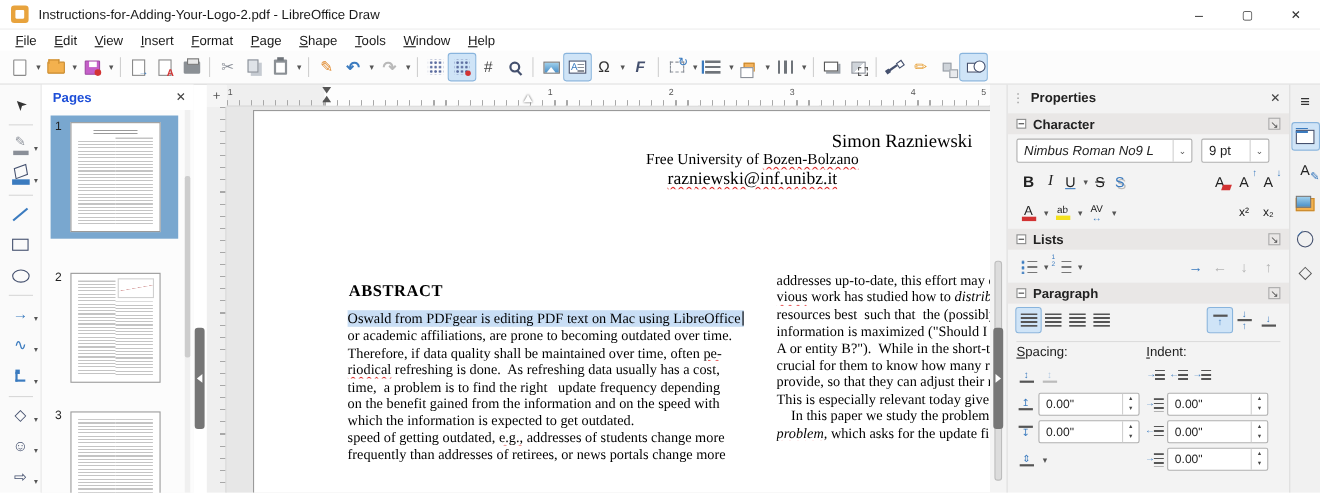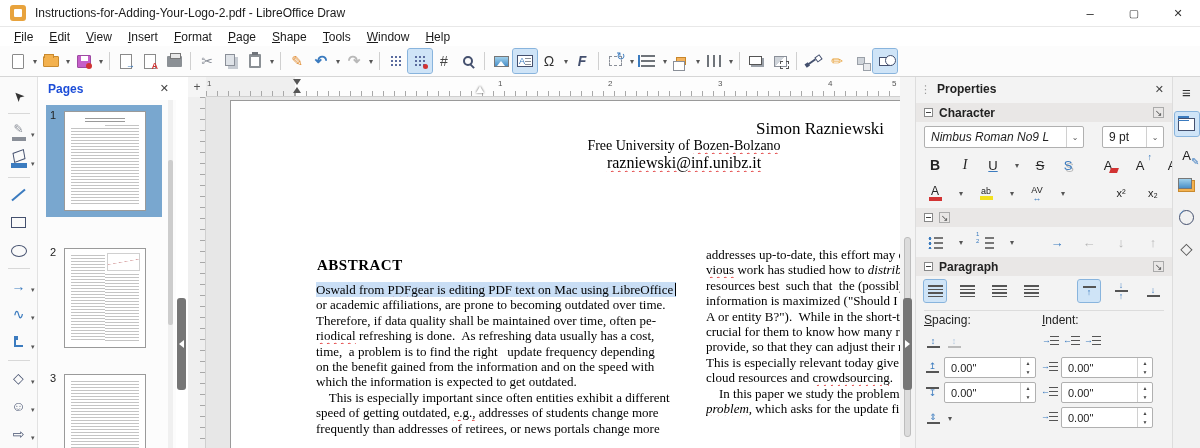--- a/index.html
+++ b/index.html
@@ -163,21 +163,21 @@
   .props { position:absolute; left:915px; top:77px; width:257px; height:371px; background:#f3f3f3; border-left:1px solid #ddd; font-size:12px; }
   .props-header { height:24px; display:flex; align-items:center; padding:0 8px 0 4px; }
   .grip { color:#999; letter-spacing:1px; font-size:11px; margin-right:5px; }
   .props-title { font-weight:bold; flex:1; }
   .props-close { color:#444; font-size:11px; }
   .sect-h { height:19px; background:#e9e7e6; display:flex; align-items:center; padding:0 8px; margin-top:2px; }
   .collapse { width:9px; height:9px; border:1px solid #888; background:#fff; position:relative; margin-right:6px; flex:0 0 auto; }
   .collapse::after { content:""; position:absolute; left:1px; top:3px; width:5px; height:1px; background:#444; }
   .sect-title { font-weight:bold; flex:1; }
   .launcher { color:#555; font-size:9px; border:1px solid #aaa; width:11px; height:11px; display:flex; align-items:center; justify-content:center; }
-  .prow { display:flex; align-items:center; padding:4px 8px 2px 8px; gap:10px; }
+  .prow { display:flex; align-items:center; padding:4px 8px 2px 8px; gap:0; }
   .combo { background:#fff; border:1px solid #b0b0b0; border-radius:2px; height:22px; display:flex; align-items:center; }
   .combo-val { padding:0 6px; flex:1; font-size:12px; }
   .combo-dd { width:17px; height:100%; border-left:1px solid #d0d0d0; display:flex; align-items:center; justify-content:center; font-size:8px; color:#555; }
   .fontcombo { width:160px; } .fontcombo .combo-val { font-style:italic; }
   .sizecombo { width:62px; margin-left:8px; }
   .pbtn { min-width:22px; height:22px; display:flex; align-items:center; justify-content:center; position:relative; border-radius:2px; }
   .pbtn.sm { min-width:18px; }
   .spacer { flex:1; }
   .b-bold::before { content:"B"; font-weight:bold; font-size:14px; color:#222; }
   .b-italic::before { content:"I"; font-style:italic; font-family:"Liberation Serif",serif; font-size:14px; color:#222; }
@@ -496,34 +496,32 @@
       </div>
       <div class="abstract-h">ABSTRACT</div>
       <div class="leftcol">
         <div class="docline"><span class="selline"><span>Oswald from </span><span class="sq">PDFgear</span><span> is editing PDF text on Mac using LibreOffice</span></span><span class="caret"></span></div>
         <div class="docline"><span>or academic affiliations, are prone to becoming outdated over time.</span></div>
         <div class="docline"><span>Therefore, if data quality shall be maintained over time, often </span><span class="sq">pe-</span></div>
         <div class="docline"><span class="sq">riodical</span><span> refreshing is done.&nbsp; As refreshing data usually has a cost,</span></div>
         <div class="docline"><span>time,&nbsp; a problem is to find the right&nbsp;&nbsp; update frequency depending</span></div>
         <div class="docline"><span>on the benefit gained from the information and on the speed with</span></div>
         <div class="docline"><span>which the information is expected to get outdated.</span></div>
-        <div class="docline"><span>&nbsp;&nbsp;&nbsp; This is especially important since often entities exhibit a different</span></div>
         <div class="docline"><span>speed of getting outdated, </span><span class="sq">e.g.,</span><span> addresses of students change more</span></div>
         <div class="docline"><span>frequently than addresses of retirees, or news portals change more</span></div>
       </div>
       <div class="rightcol">
         <div class="docline"><span>addresses up-to-date, this effort may c</span></div>
         <div class="docline"><span class="sq">vious</span><span> work has studied how to </span><span class="i">distrib</span></div>
         <div class="docline"><span>resources best&nbsp; such that&nbsp; the (possibly</span></div>
         <div class="docline"><span>information is maximized ("Should I</span></div>
         <div class="docline"><span>A or entity B?").&nbsp; While in the short-t</span></div>
         <div class="docline"><span>crucial for them to know how many r</span></div>
         <div class="docline"><span>provide, so that they can adjust their r</span></div>
         <div class="docline"><span>This is especially relevant today give</span></div>
-        <div class="docline"><span>cloud resources and </span><span class="sq">crowdsourcing.</span></div>
         <div class="docline"><span>&nbsp;&nbsp;&nbsp; In this paper we study the problem</span></div>
         <div class="docline"><span class="i sq">problem,</span><span> which asks for the update fi</span></div>
       </div>
     </div>
   </div>
 
   <div class="canvas-scroll">
     <span class="cs-thumb"></span>
   </div>
   <div class="splitter spl-right">
@@ -571,20 +569,21 @@
       <span class="dd">▾</span>
       <span class="pbtn b-charsp"></span>
       <span class="dd">▾</span>
       <span class="spacer"></span>
       <span class="pbtn b-sup"></span>
       <span class="pbtn b-sub"></span>
     </div>
 
     <div class="sect-h">
       <span class="collapse"></span>
+      <span class="sect-title">Lists</span>
       <span class="launcher">↘</span>
     </div>
     <div class="prow">
       <span class="pbtn">
           <span class="b-bullets"></span>
         </span>
       <span class="dd">▾</span>
       <span class="pbtn">
           <span class="b-numlist"></span>
         </span>

